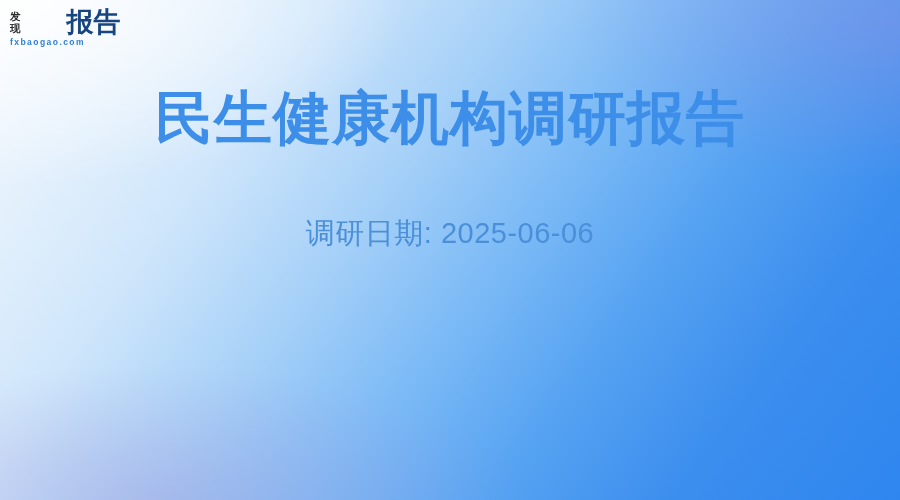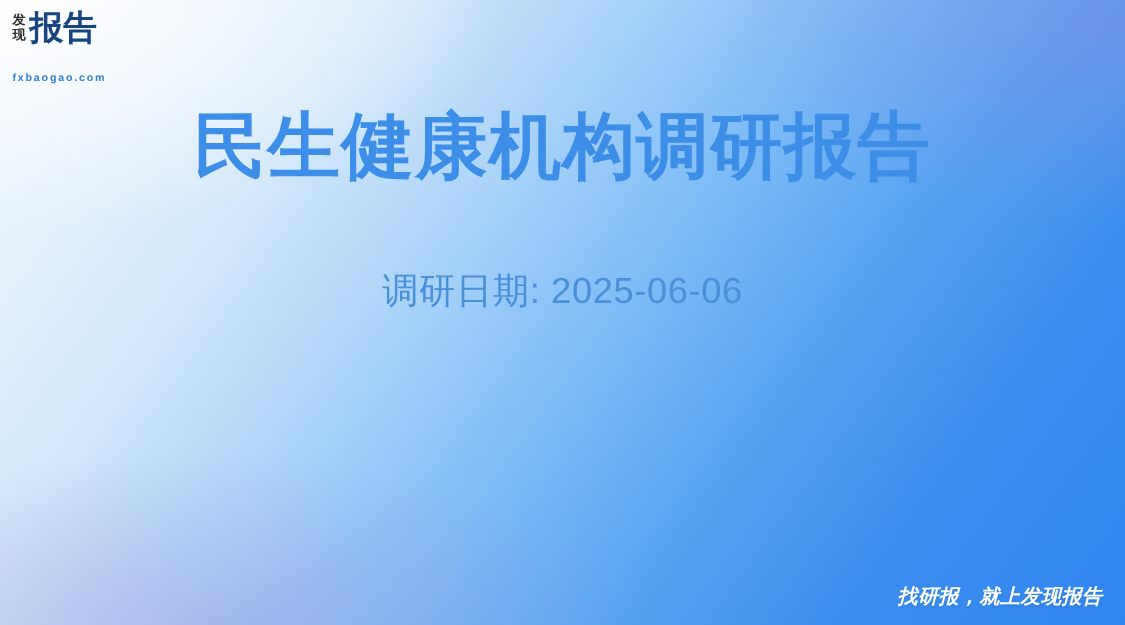--- a/index.html
+++ b/index.html
@@ -74,23 +74,24 @@
     color: #2b2b2b;
     line-height: 1.08;
     letter-spacing: 0px;
   }
   .logo-main {
     font-size: 27px;
     font-weight: 900;
     color: #17457f;
     letter-spacing: 0px;
     line-height: 1;
+    margin-left: 43px;
   }
   .logo-domain {
-    margin-top: 22px;
+    margin-top: 2px;
     font-size: 8.5px;
     font-weight: 700;
     color: #2f7fd6;
     letter-spacing: 1.45px;
     font-family: "Liberation Sans", "DejaVu Sans", sans-serif;
   }
 
   
   .title {
     position: absolute;
@@ -234,15 +235,14 @@
       </div>
       <div class="logo-main">报告</div>
     </div>
     <div class="logo-domain">fxbaogao.com</div>
   </div>
 
   <div class="title">民生健康机构调研报告</div>
 
   <div class="subtitle">调研日期: 2025-06-06</div>
 
-  <div class="tagline">找研报，就上发现报告</div>
 
 </div>
 
 </body></html>

